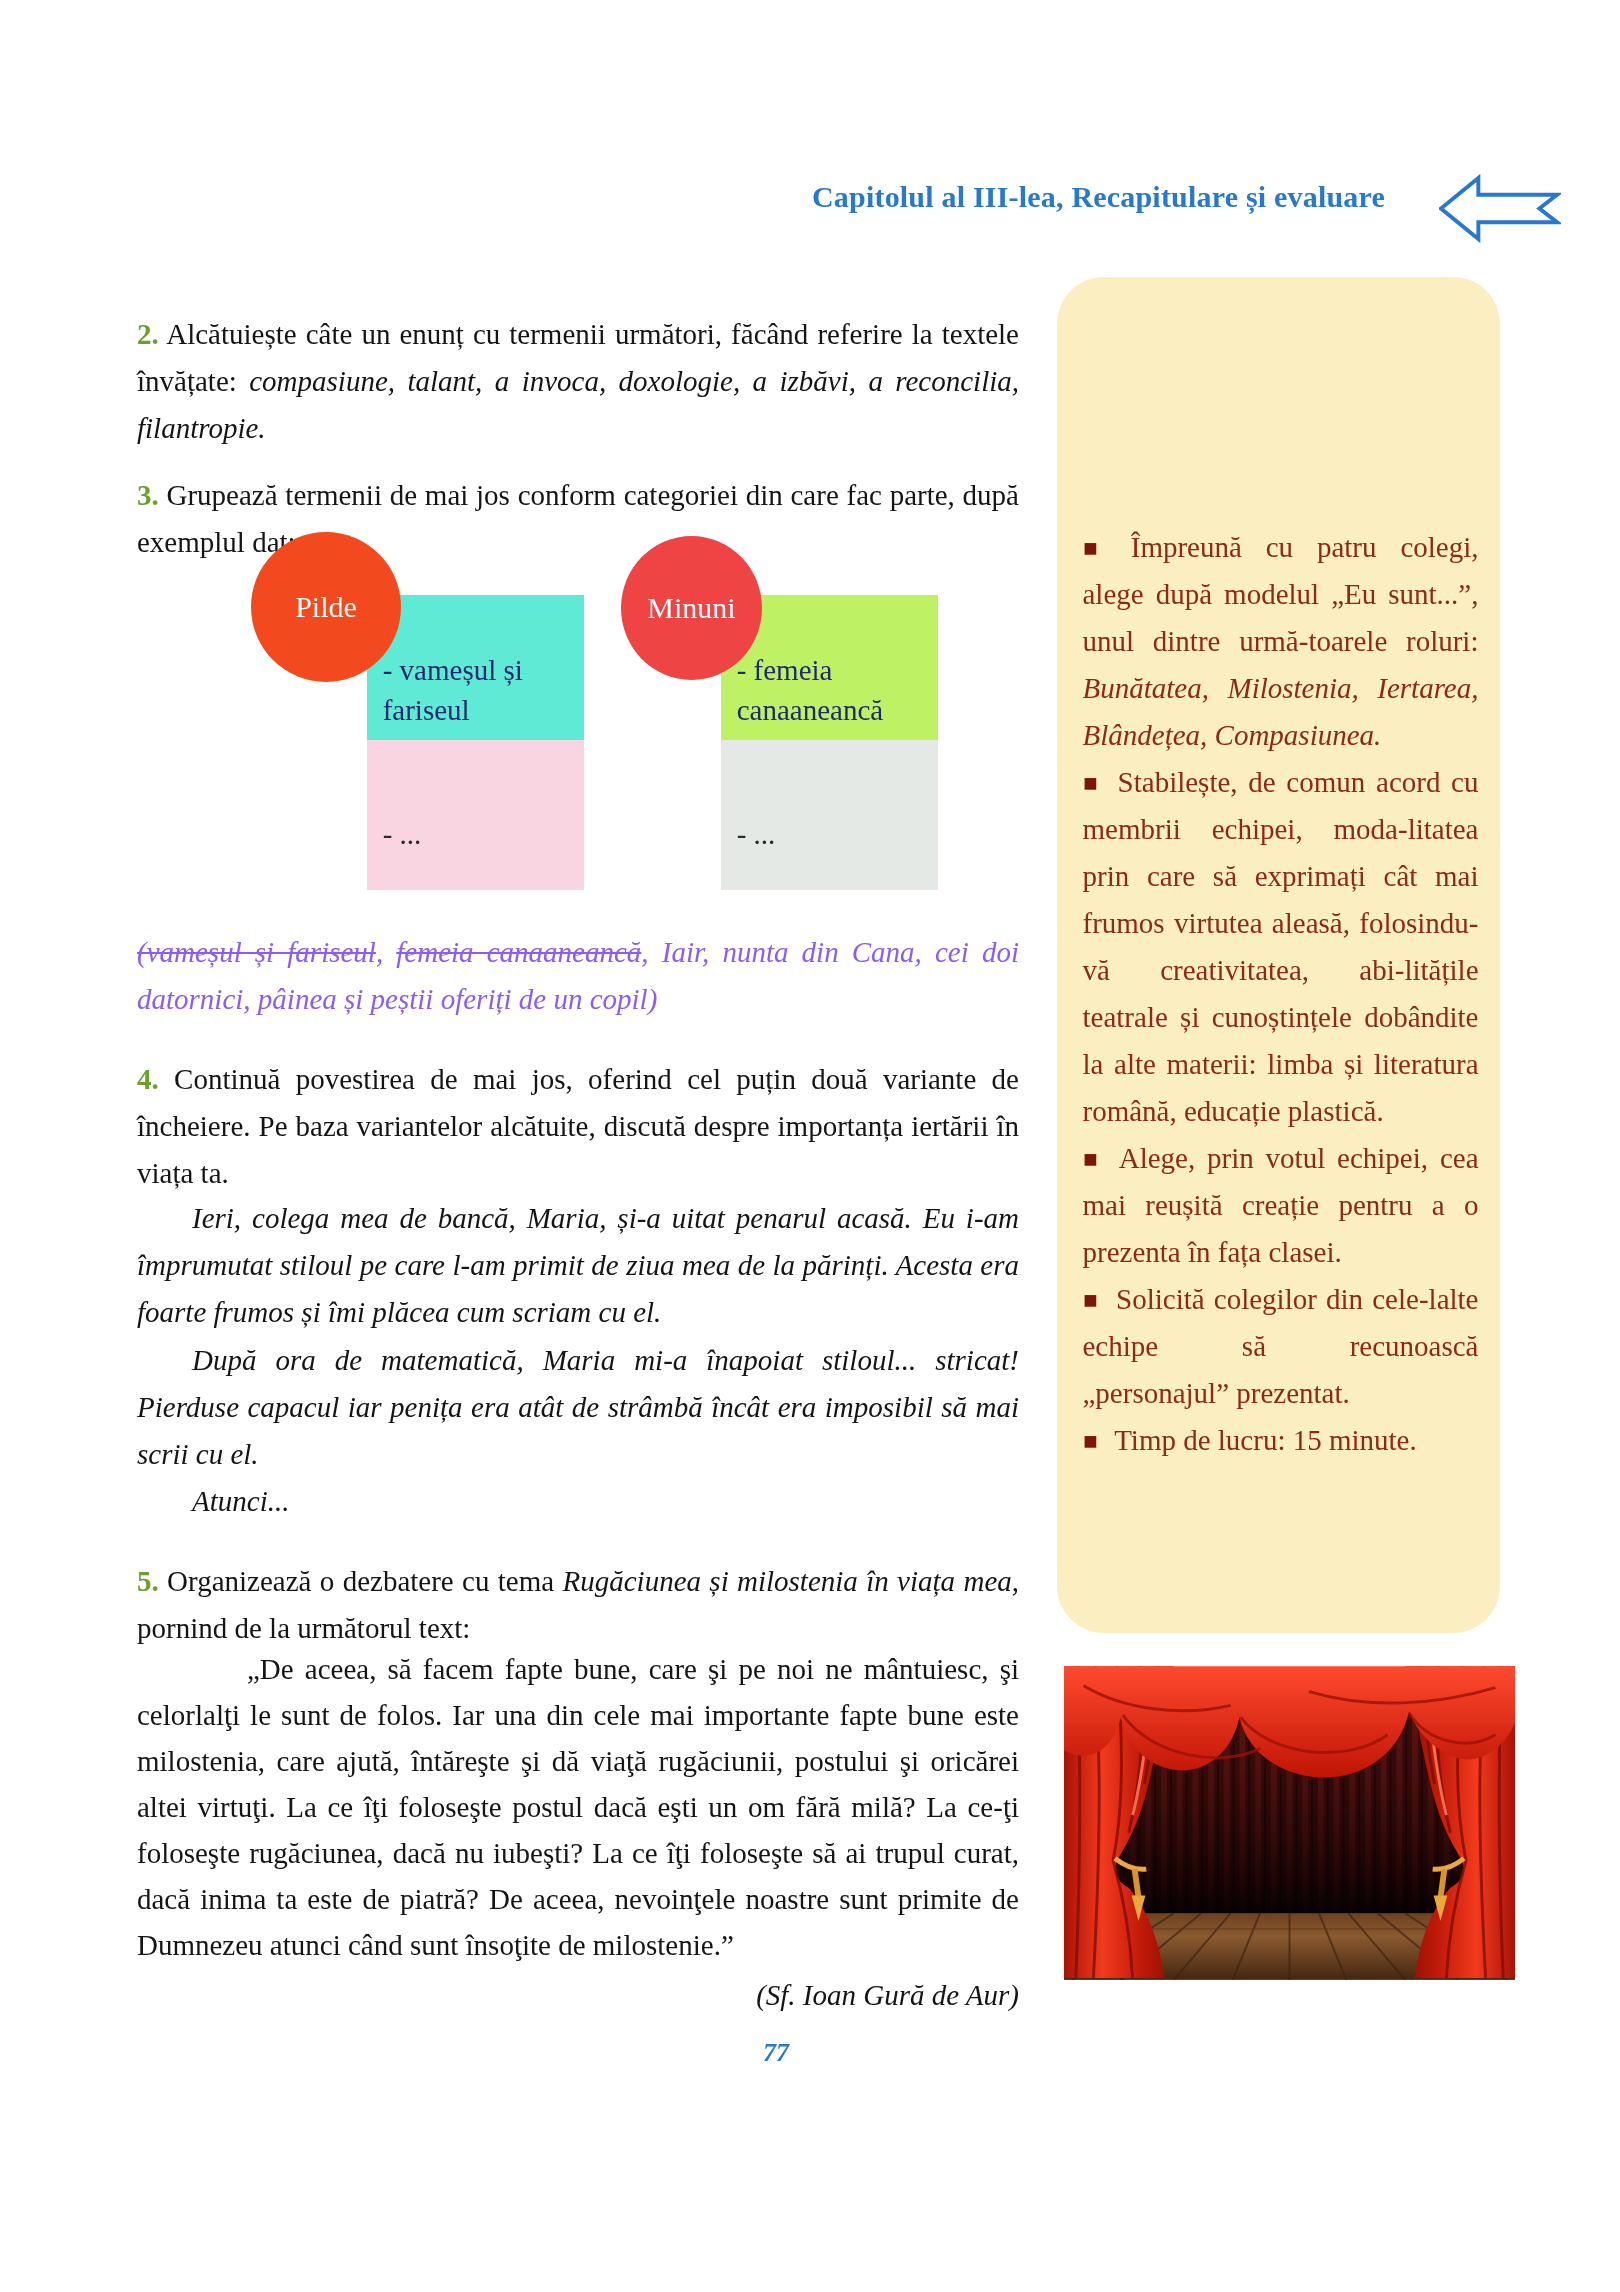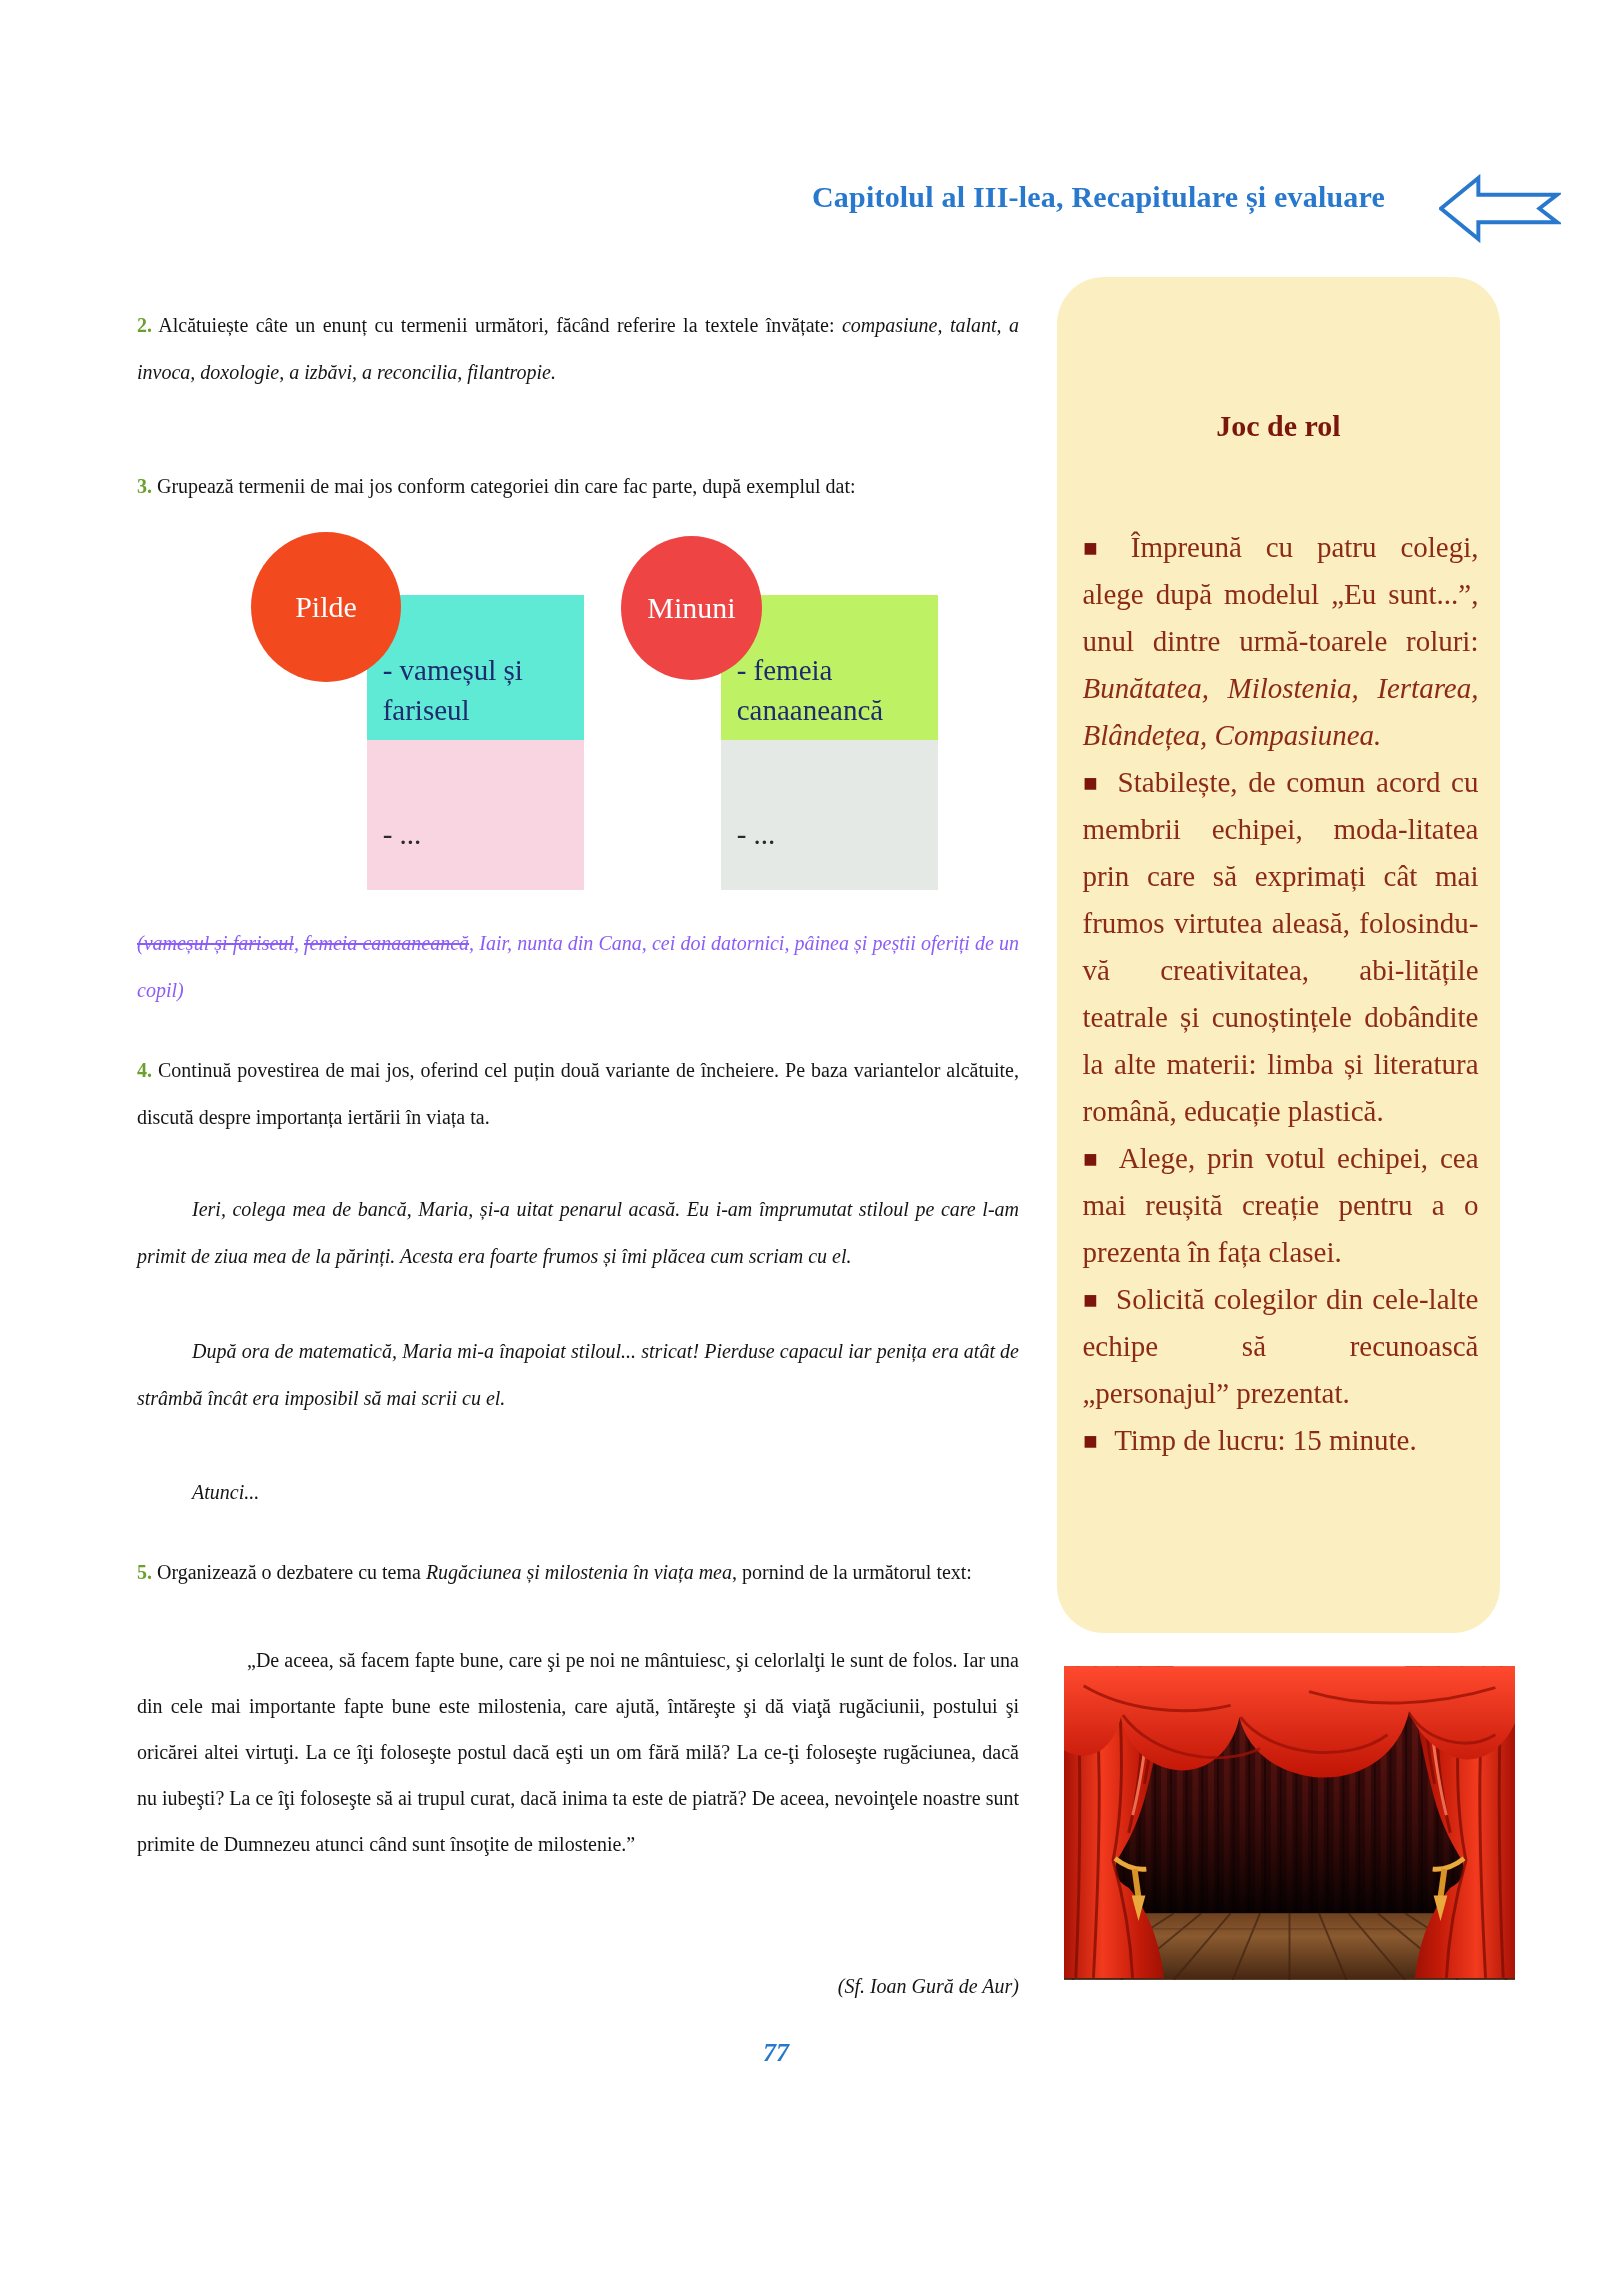--- a/index.html
+++ b/index.html
@@ -8,21 +8,21 @@
     font-family:"Liberation Serif","DejaVu Serif",serif;color:#151515;
     margin:0 auto;overflow:hidden;
   }
   
   .header-title{
     position:absolute;left:667px;top:180px;width:863px;text-align:center;
     font-size:30px;font-weight:bold;color:#2878CE;letter-spacing:0.2px;
   }
   .back-arrow{position:absolute;left:1439px;top:174px;width:122px;height:69px;}
   
-  .para{position:absolute;font-size:20px;line-height:47px;text-align:justify;}
+  .para{position:absolute;font-size:29px;line-height:47px;text-align:justify;}
   .sg-num{color:#6BA02C;font-weight:bold;}
   .sg-i{font-style:italic;}
   .sg-strike{text-decoration:line-through;}
   #task2{left:137px;top:282px;width:882px;}
   #task3{left:137px;top:443px;width:882px;}
   #hint{left:137px;top:900px;width:882px;color:#8b5cf6;font-style:italic;}
   #task4{left:137px;top:1027px;width:882px;}
   .story-para{left:137px;width:882px;font-style:italic;text-indent:55px;}
   #story1{top:1166px;}
   #story2{top:1308px;}
@@ -116,21 +116,20 @@
   <p class="para story-para" id="story3">Atunci...</p>
 
   <p class="para" id="task5"><span class="sg-num">5.</span><span> Organizează o dezbatere cu tema </span><span class="sg-i">Rugăciunea și milostenia în viața mea</span><span>, pornind de la următorul text:</span></p>
 
   <p class="para" id="quote">„De aceea, să facem fapte bune, care şi pe noi ne mântuiesc, şi celorlalţi le sunt de folos. Iar una din cele mai importante fapte bune este milostenia, care ajută, întăreşte şi dă viaţă rugăciunii, postului şi oricărei altei virtuţi. La ce îţi foloseşte postul dacă eşti un om fără milă? La ce-ţi foloseşte rugăciunea, dacă nu iubeşti? La ce îţi foloseşte să ai trupul curat, dacă inima ta este de piatră? De aceea, nevoinţele noastre sunt primite de Dumnezeu atunci când sunt însoţite de milostenie.”</p>
   <p class="para" id="attribution">(Sf. Ioan Gură de Aur)</p>
 
   <div class="para" id="pagenum">77</div>
 
   <div id="sidebar">
-    <div id="sidebar-title">Joc de rol</div>
     <div id="sidebar-list">
       <div class="bullet-item"><span class="bullet-mark">▪</span><span><span>Împreună cu patru colegi, alege după modelul „Eu sunt...”, unul dintre urmă-toarele roluri: </span><span class="sg-i">Bunătatea, Milostenia, Iertarea, Blândețea, Compasiunea.</span></span></div>
       <div class="bullet-item"><span class="bullet-mark">▪</span><span><span>Stabilește, de comun acord cu membrii echipei, moda-litatea prin care să exprimați cât mai frumos virtutea aleasă, folosindu-vă creativitatea, abi-litățile teatrale și cunoștințele dobândite la alte materii: limba și literatura română, educație plastică.</span></span></div>
       <div class="bullet-item"><span class="bullet-mark">▪</span><span><span>Alege, prin votul echipei, cea mai reușită creație pentru a o prezenta în fața clasei.</span></span></div>
       <div class="bullet-item"><span class="bullet-mark">▪</span><span><span>Solicită colegilor din cele-lalte echipe să recunoască „personajul” prezentat.</span></span></div>
       <div class="bullet-item"><span class="bullet-mark">▪</span><span><span>Timp de lucru: 15 minute.</span></span></div>
     </div>
   </div>
 
   <svg id="stage" viewBox="0 0 460 320">

